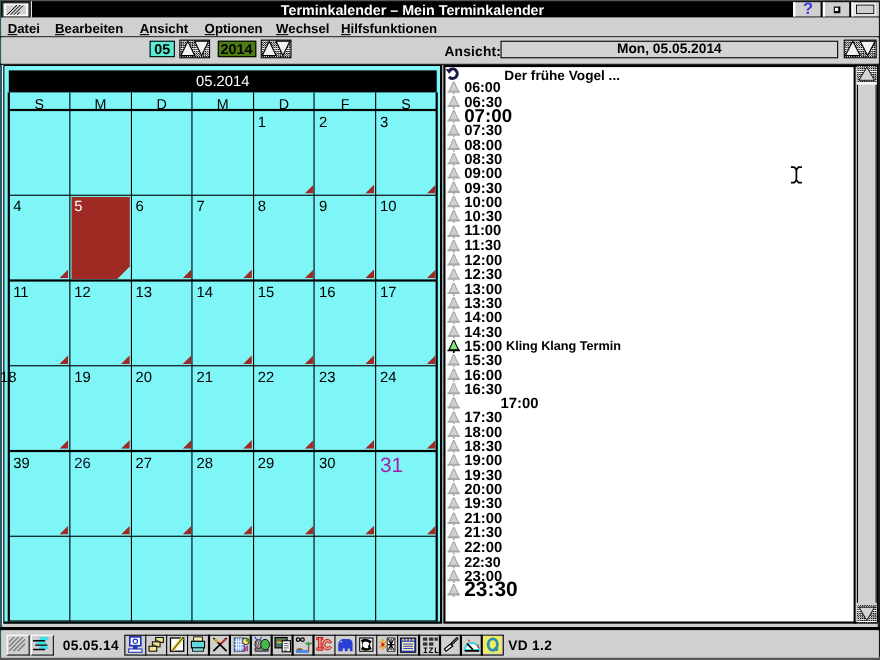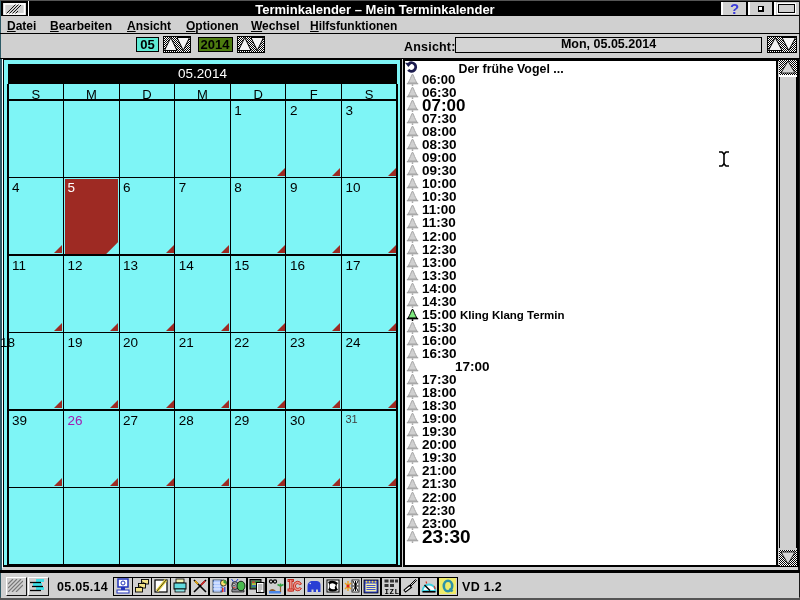--- a/index.html
+++ b/index.html
@@ -186,41 +186,41 @@
     <polygon points="0,8 8,8 8,0" fill="#9e2a23"></polygon>
   </svg>
 <div class="abs" style="left:345.4px;top:335.0px;font-size:13.5px;color:#000;">24</div>
 <svg class="abs" style="left:387.8px;top:400.4px" width="8" height="8" viewBox="0 0 8 8">
     <polygon points="0,8 8,8 8,0" fill="#9e2a23"></polygon>
   </svg>
 <div class="abs" style="left:12.0px;top:412.5px;font-size:13.5px;color:#000;">39</div>
 <svg class="abs" style="left:54.4px;top:477.9px" width="8" height="8" viewBox="0 0 8 8">
     <polygon points="0,8 8,8 8,0" fill="#9e2a23"></polygon>
   </svg>
-<div class="abs" style="left:67.6px;top:412.5px;font-size:13.5px;color:#a21caf;">26</div>
+<div class="abs" style="left:67.6px;top:412.5px;font-size:13.5px;color:#0f172a;">26</div>
 <svg class="abs" style="left:109.9px;top:477.9px" width="8" height="8" viewBox="0 0 8 8">
     <polygon points="0,8 8,8 8,0" fill="#9e2a23"></polygon>
   </svg>
 <div class="abs" style="left:123.1px;top:412.5px;font-size:13.5px;color:#000;">27</div>
 <svg class="abs" style="left:165.5px;top:477.9px" width="8" height="8" viewBox="0 0 8 8">
     <polygon points="0,8 8,8 8,0" fill="#9e2a23"></polygon>
   </svg>
 <div class="abs" style="left:178.7px;top:412.5px;font-size:13.5px;color:#000;">28</div>
 <svg class="abs" style="left:221.1px;top:477.9px" width="8" height="8" viewBox="0 0 8 8">
     <polygon points="0,8 8,8 8,0" fill="#9e2a23"></polygon>
   </svg>
 <div class="abs" style="left:234.3px;top:412.5px;font-size:13.5px;color:#000;">29</div>
 <svg class="abs" style="left:276.7px;top:477.9px" width="8" height="8" viewBox="0 0 8 8">
     <polygon points="0,8 8,8 8,0" fill="#9e2a23"></polygon>
   </svg>
 <div class="abs" style="left:289.9px;top:412.5px;font-size:13.5px;color:#000;">30</div>
 <svg class="abs" style="left:332.2px;top:477.9px" width="8" height="8" viewBox="0 0 8 8">
     <polygon points="0,8 8,8 8,0" fill="#9e2a23"></polygon>
   </svg>
-<div class="abs" style="left:345.4px;top:412.5px;font-size:11px;color:#404040;">31</div>
+<div class="abs" style="left:345.4px;top:412.5px;font-size:19px;color:#a21caf;">31</div>
 <svg class="abs" style="left:387.8px;top:477.9px" width="8" height="8" viewBox="0 0 8 8">
     <polygon points="0,8 8,8 8,0" fill="#9e2a23"></polygon>
   </svg>
 <div class="abs" style="left:403px;top:59px;width:396px;height:508px;background:#fff;border:2px solid #000;box-sizing:border-box;"></div>
 <div class="abs" style="left:776px;top:59px;width:2px;height:508px;background:#000"></div>
 <div class="abs" style="left:778px;top:61px;width:19px;height:504px;background:#d0d0d0"></div>
 
 <div class="abs checker" style="left:779px;top:60px;width:18px;height:15px;"></div>
 <svg class="abs" style="left:779px;top:60px" width="18" height="15" viewBox="0 0 18 15">
     <polygon points="9,1 16,13 2,13" fill="#d4d4d4" stroke="#000" stroke-width="0.8"></polygon>

